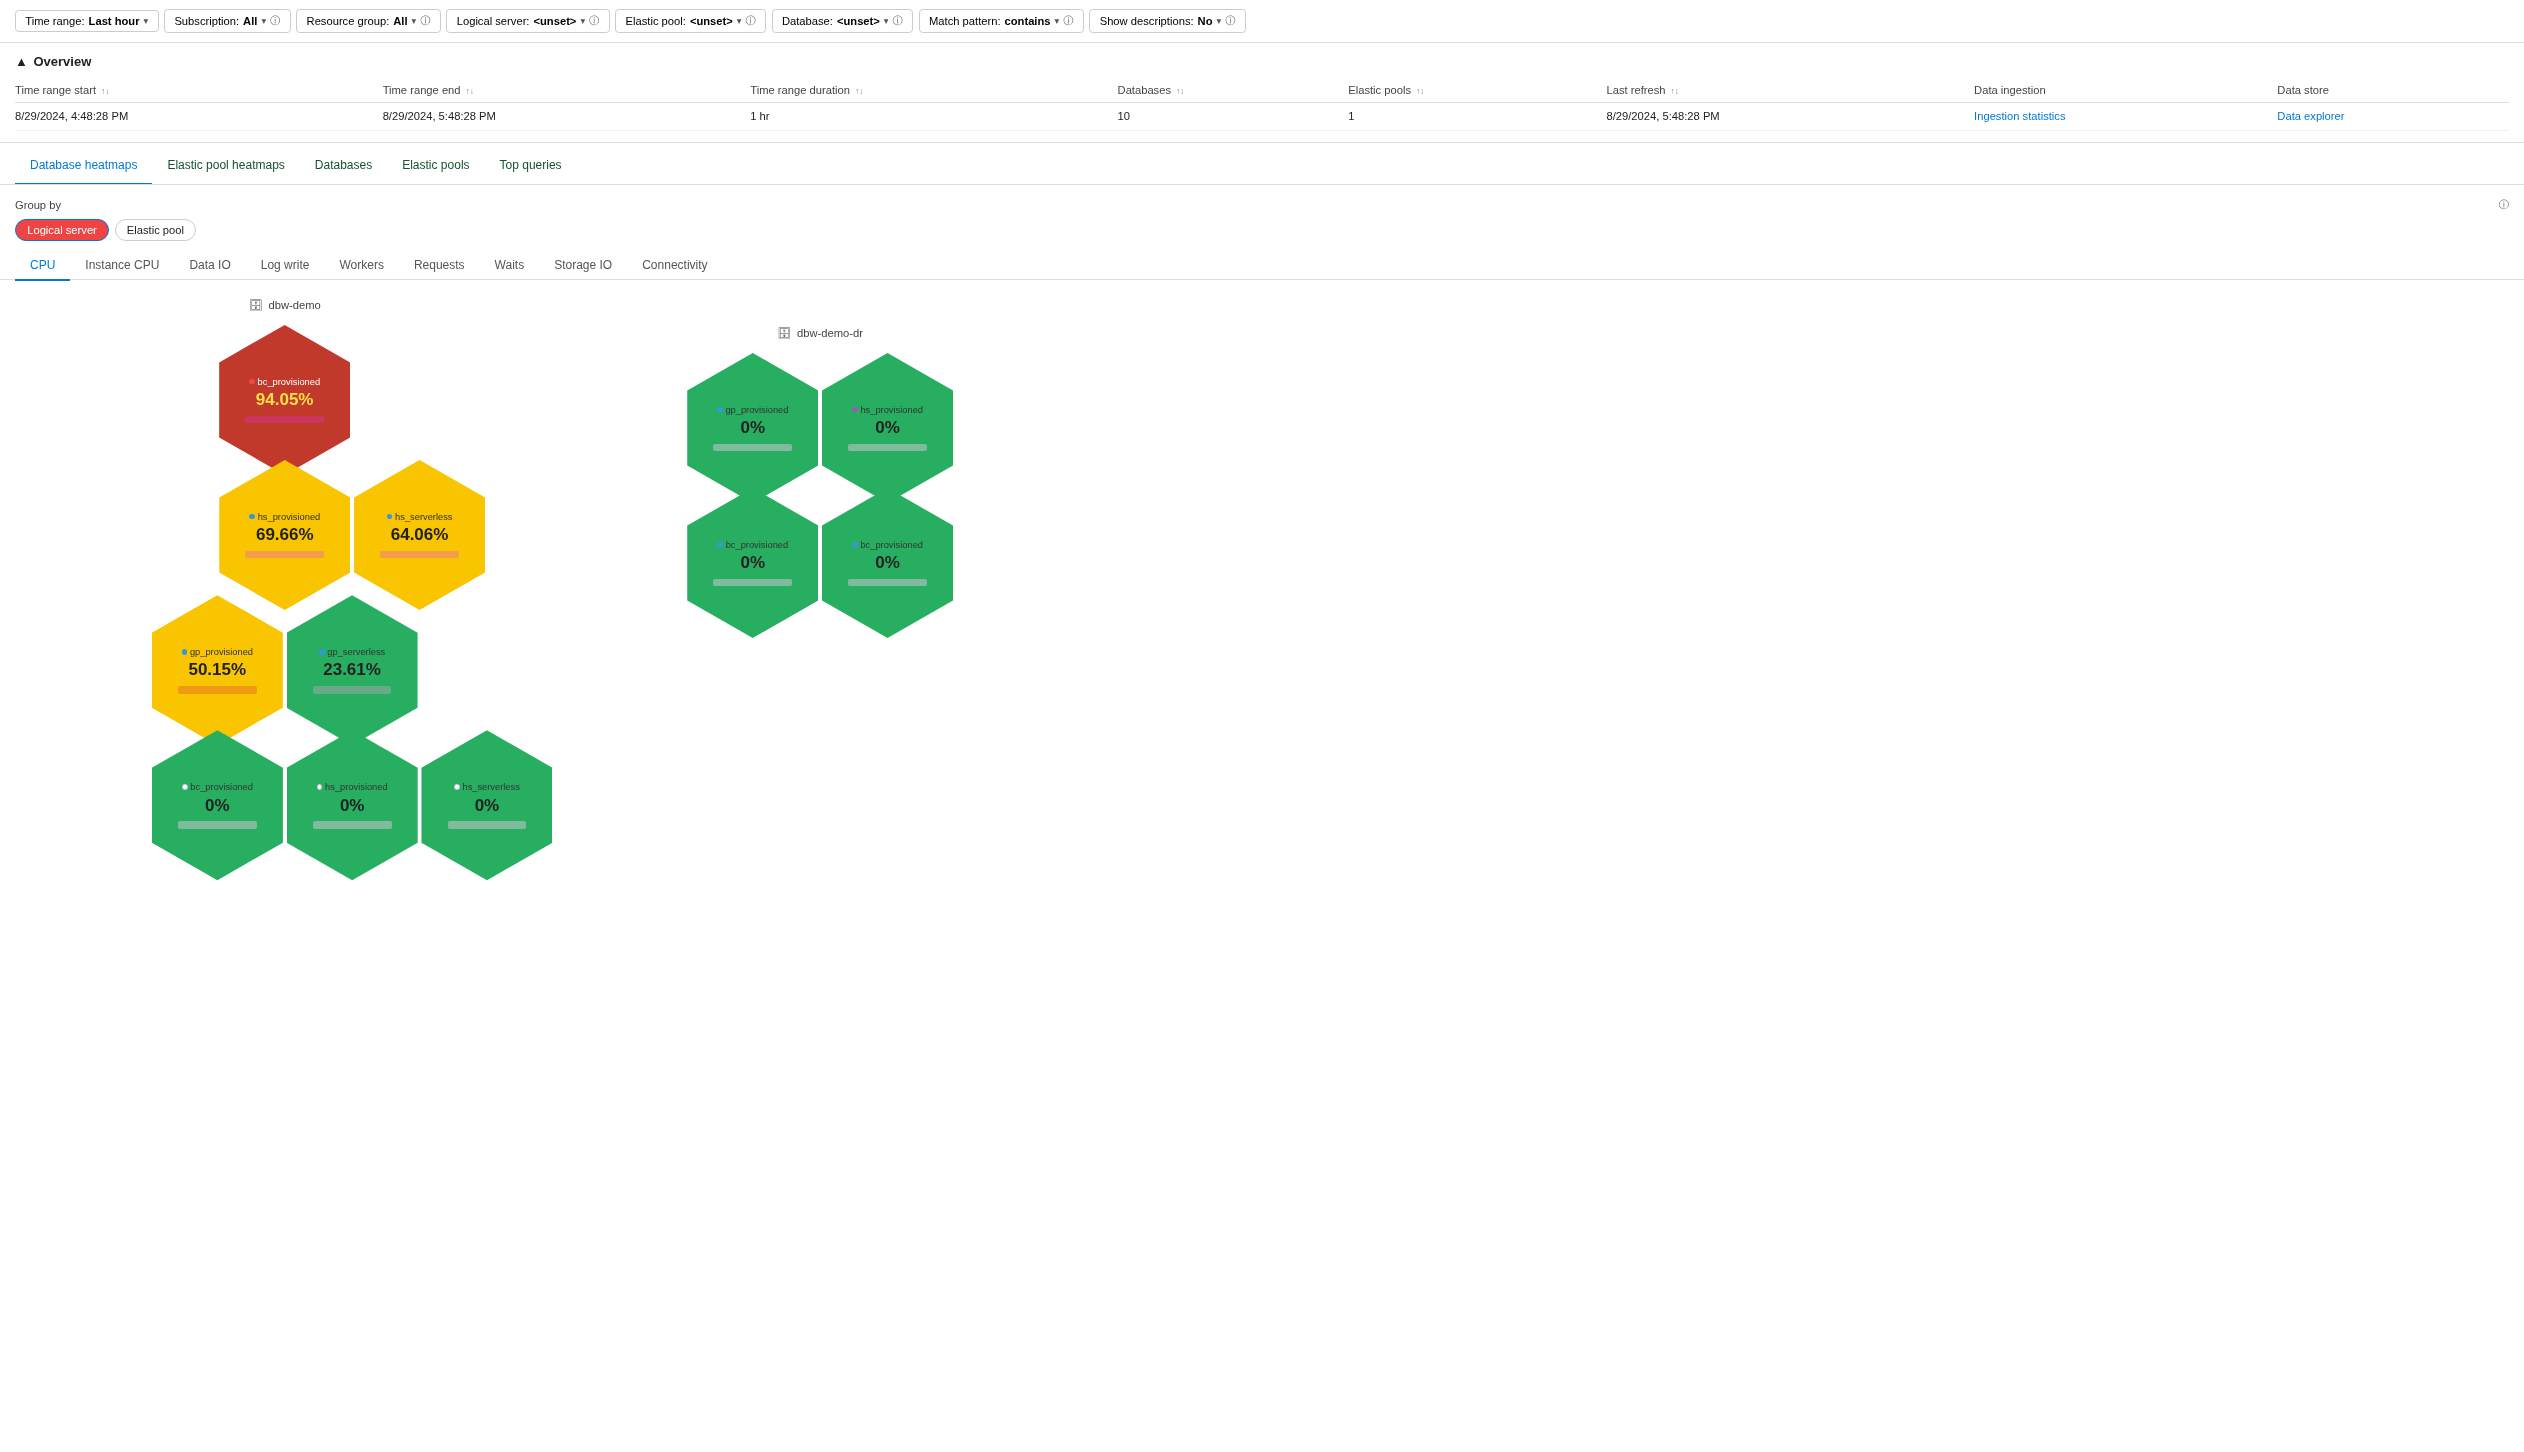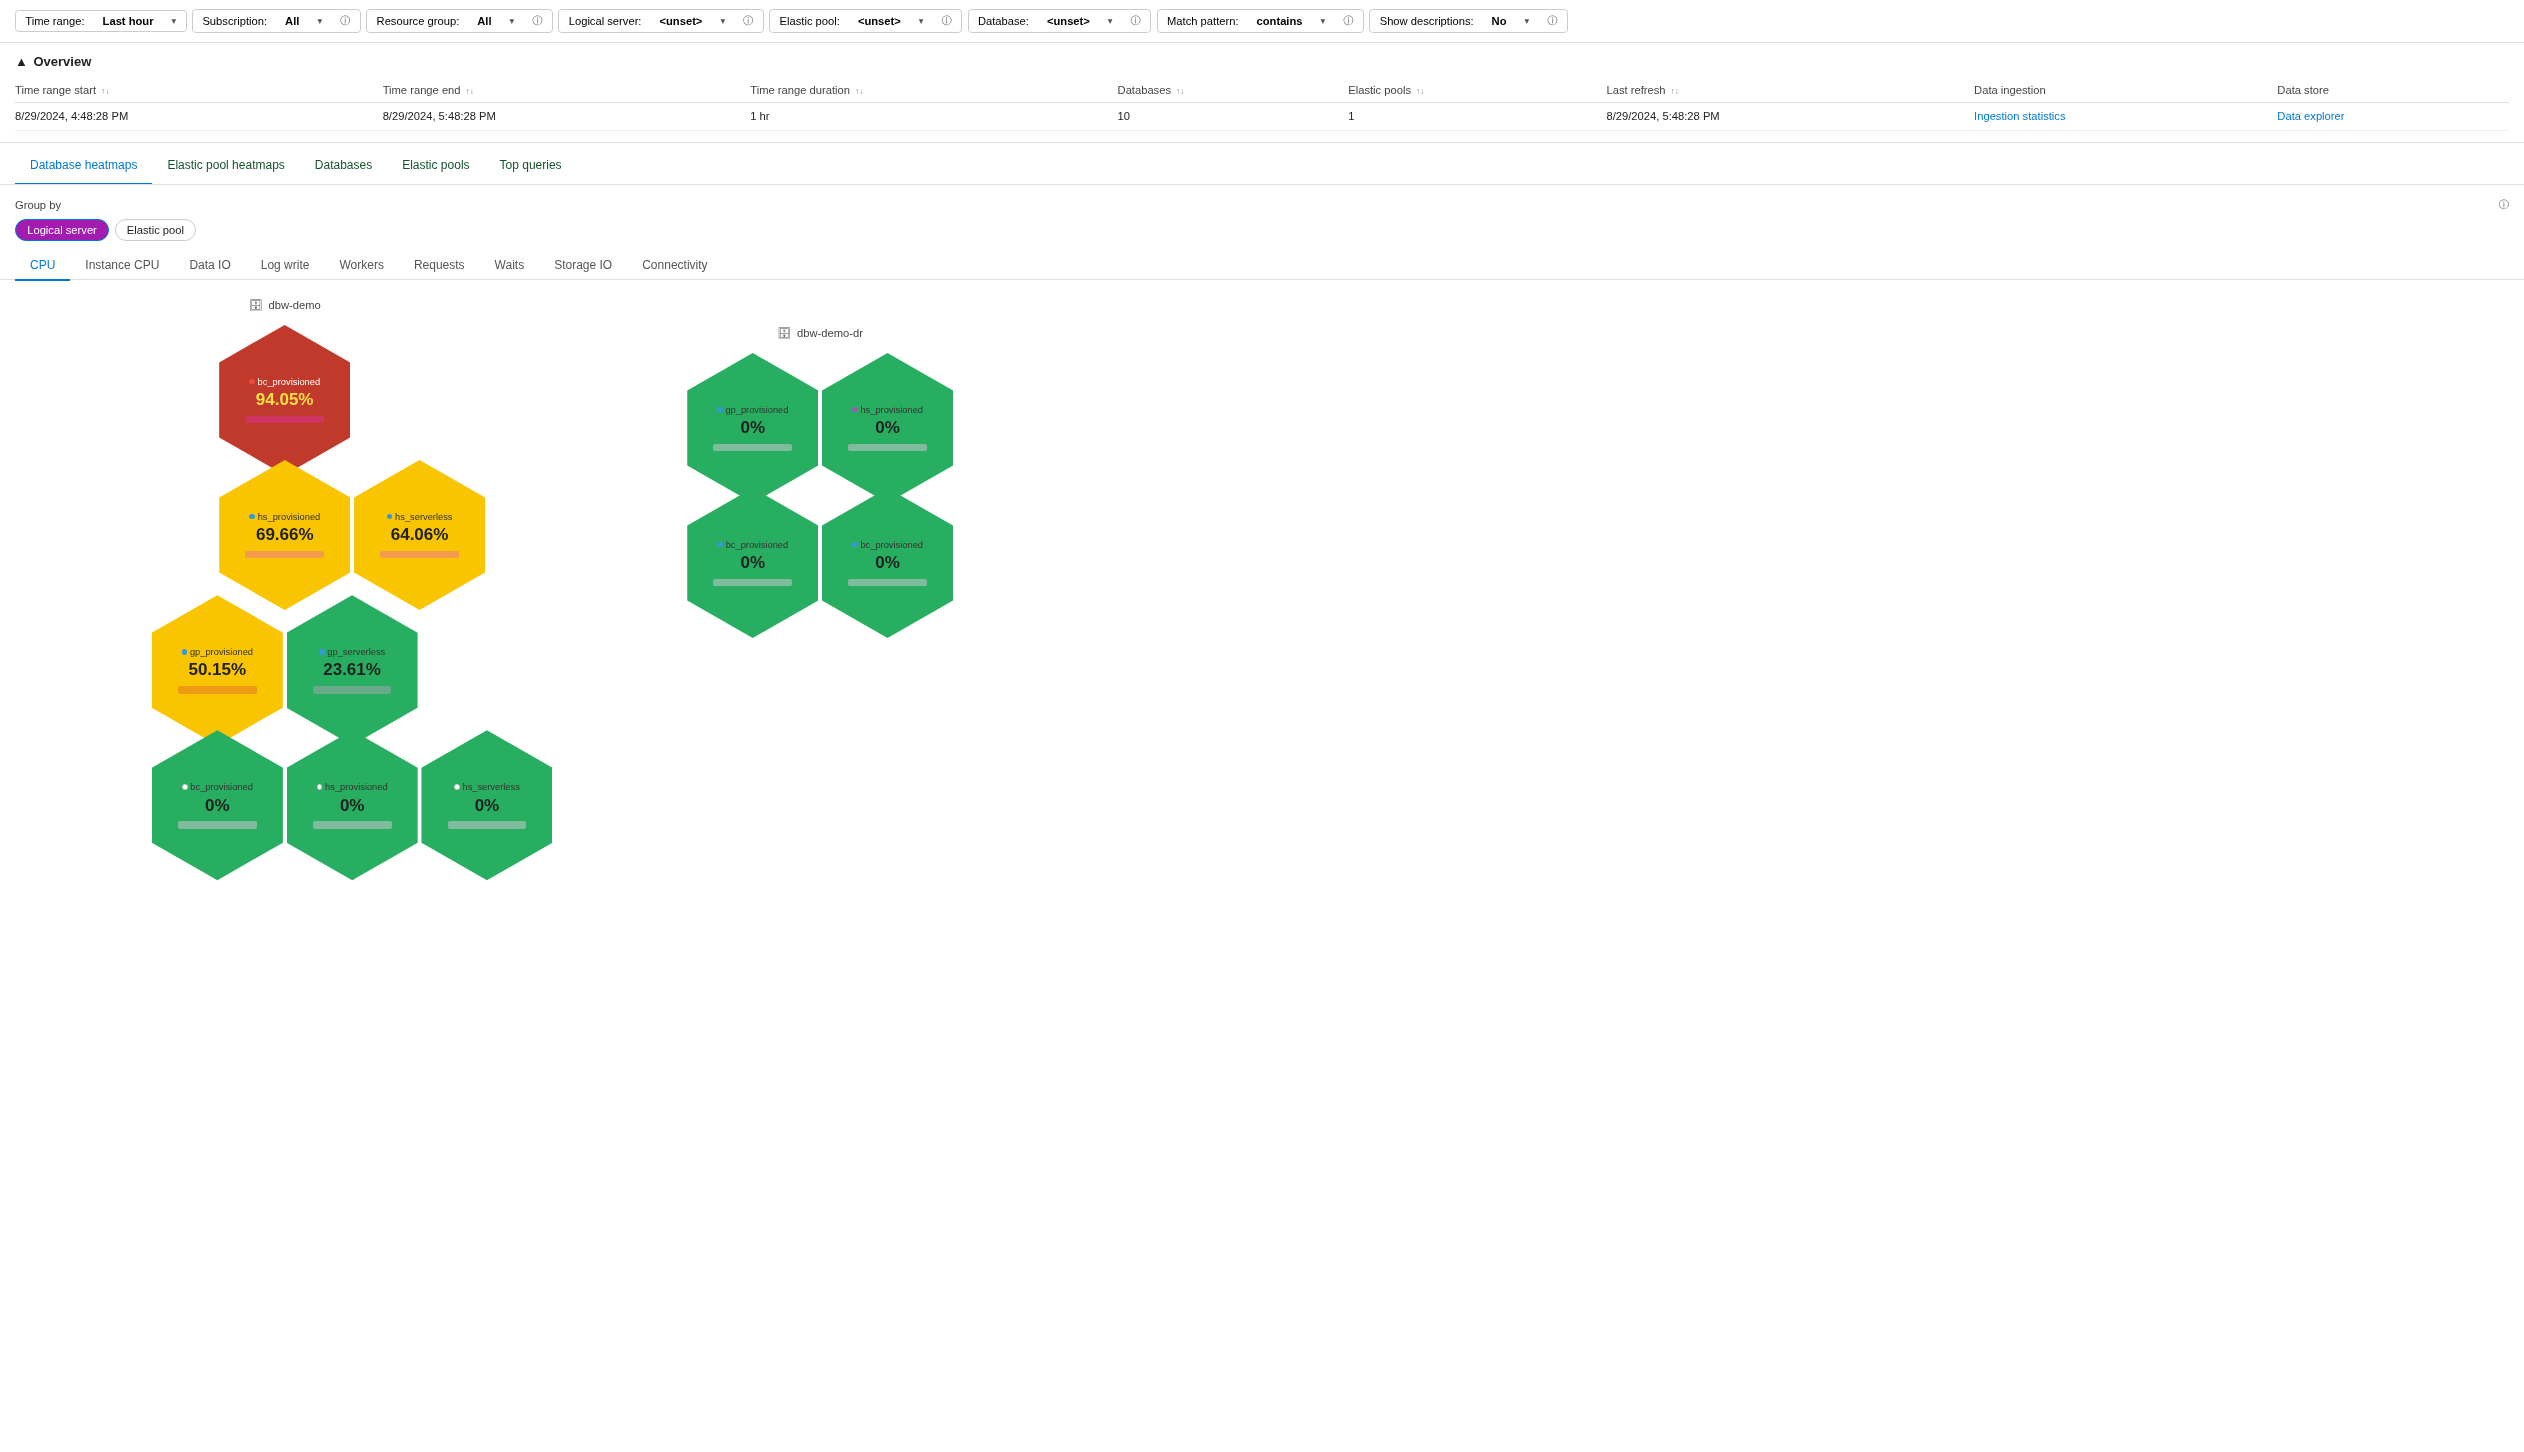--- a/index.html
+++ b/index.html
@@ -4,21 +4,21 @@
   <style>
     * { box-sizing: border-box; margin: 0; padding: 0; }
     body { font-family: 'Segoe UI', Arial, sans-serif; font-size: 12px; background: #fff; color: #222; overflow-x: hidden; }
 
     
     .filter-bar {
       display: flex; align-items: center; flex-wrap: wrap; gap: 5.6px;
       padding: 9.3px 15px; border-bottom: 0.9px solid #e0e0e0; background: #fff;
     }
     .filter-btn {
-      display: inline-flex; align-items: center; gap: 18px;
+      display: inline-flex; align-items: center; gap: 4px;
       padding: 3.7px 9.3px; border: 0.9px solid #ccc; border-radius: 3.7px;
       background: #fff; cursor: pointer; font-size: 11.2px; white-space: nowrap;
     }
     .filter-btn .chevron { font-size: 9.3px; color: #555; }
     .filter-btn .info-icon { color: #666; font-size: 10.3px; }
 
     
     .overview-section { padding: 11.2px 15px; border-bottom: 0.9px solid #e0e0e0; }
     .overview-toggle { display: flex; align-items: center; gap: 5.6px; font-size: 13px; font-weight: 600; cursor: pointer; margin-bottom: 9.3px; }
 
@@ -32,21 +32,21 @@
     
     .main-tabs { display: flex; gap: 0; padding: 0 15px; border-bottom: 0.9px solid #e0e0e0; margin-top: 3.7px; }
     .main-tab { padding: 11.2px 15px; font-size: 12px; cursor: pointer; color: #14532d; border-bottom: 1.9px solid transparent; }
     .main-tab.active { color: #0078d4; border-bottom: 1.9px solid #0078d4; font-weight: 500; }
 
     
     .group-by-section { padding: 13px 15px 9.3px; }
     .group-by-label { font-size: 11.2px; color: #444; margin-bottom: 7.5px; display: flex; align-items: center; gap: 3.7px; justify-content: space-between; }
     .group-by-btns { display: flex; gap: 5.6px; }
     .group-btn { padding: 3.7px 11.2px; font-size: 11.2px; border-radius: 11.2px; cursor: pointer; }
-    .group-btn.active { background: #a21caf; color: #fff; border: 0.9px solid #0078d4; }
+    .group-btn.active { background: #ef4444; color: #fff; border: 0.9px solid #0078d4; }
     .group-btn.inactive { background: #fff; color: #222; border: 0.9px solid #ccc; }
 
     
     .metric-tabs { display: flex; gap: 0; padding: 0 15px; border-bottom: 1.9px solid #e0e0e0; }
     .metric-tab { padding: 7.5px 15px; font-size: 12px; cursor: pointer; color: #555; border-bottom: 2.8px solid transparent; margin-bottom: -1.9px; }
     .metric-tab.active { color: #0078d4; border-bottom: 2.8px solid #0078d4; }
 
     
     .heatmap-area { padding: 18.7px 15px; display: flex; gap: 56px; align-items: flex-start; }
 

